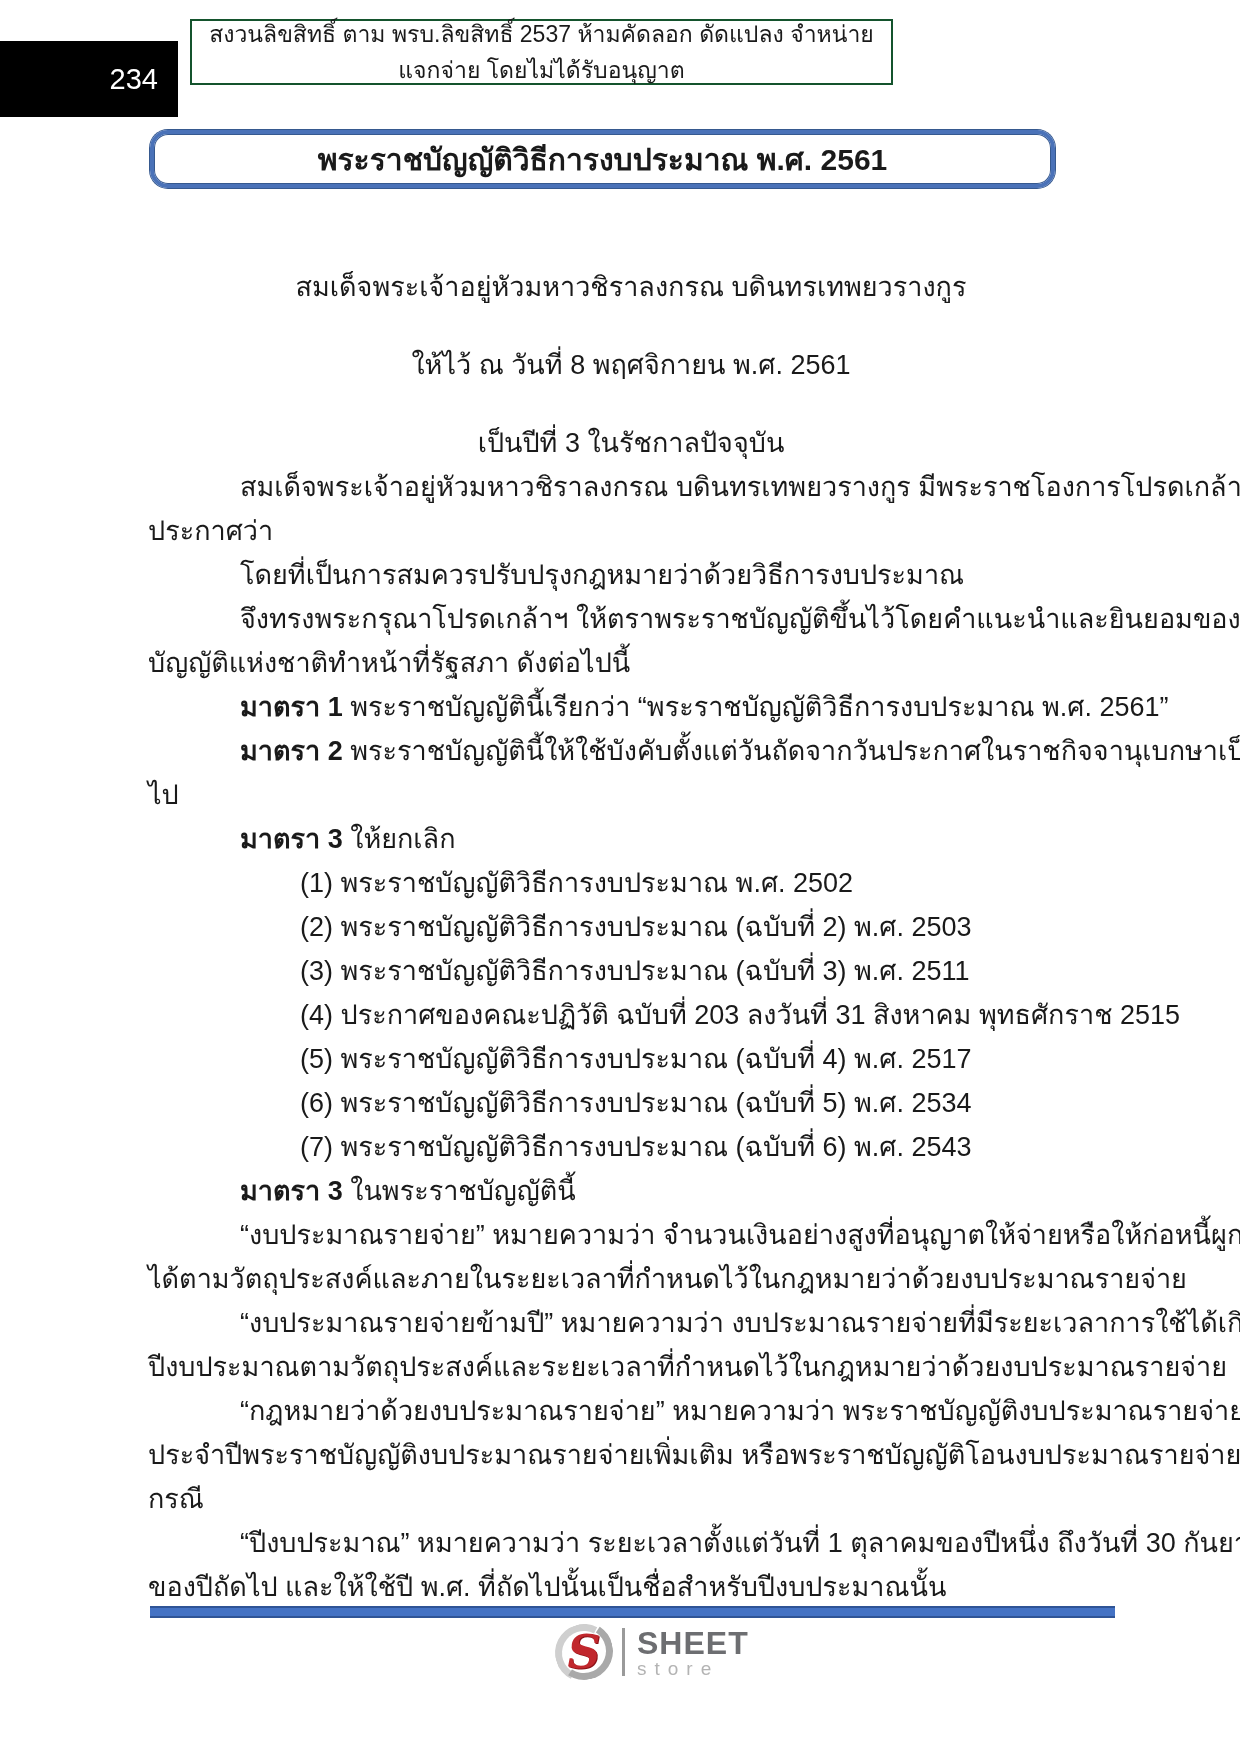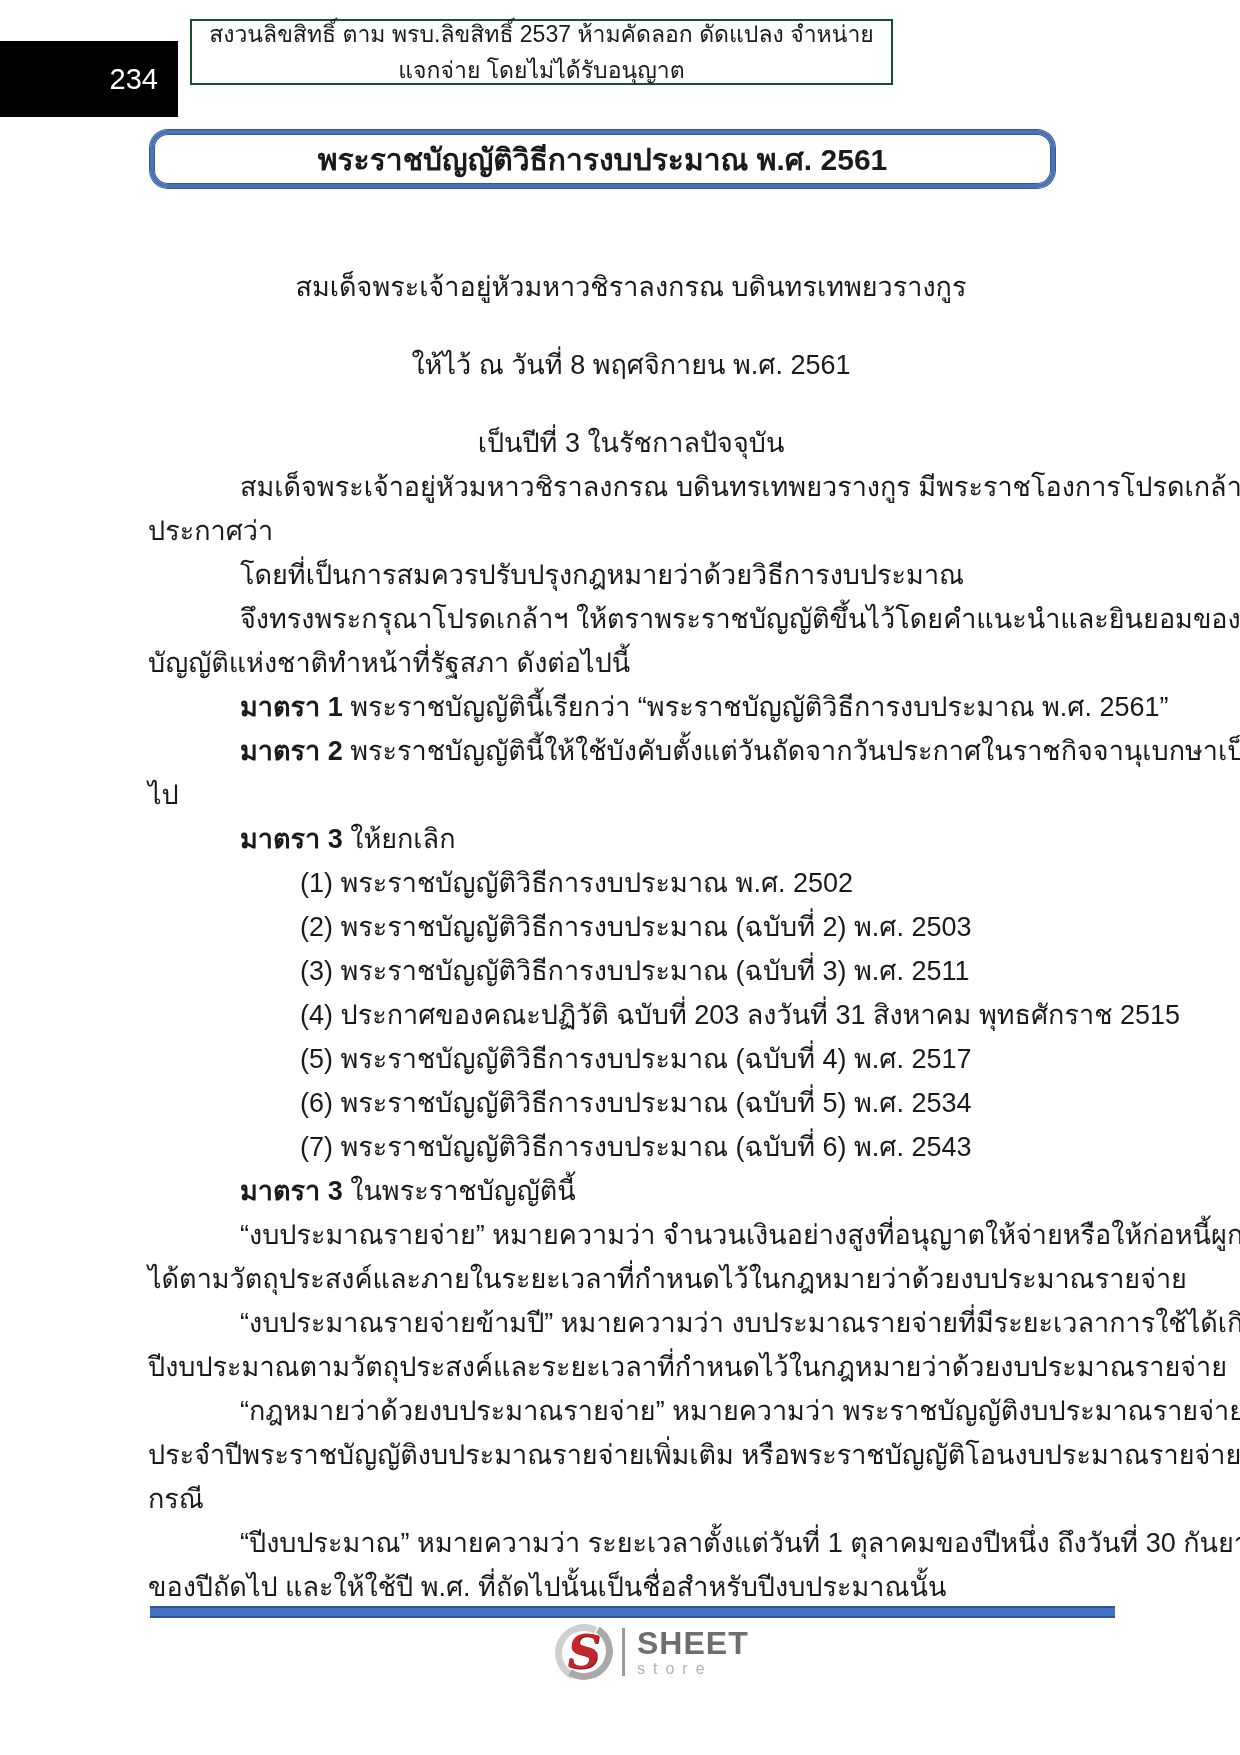--- a/index.html
+++ b/index.html
@@ -77,21 +77,21 @@
     font-family:"DejaVu Serif", serif; font-style:italic; font-weight:bold;
     font-size:46px; color:#c1272d; text-shadow:1px 1px 0 #8c1218;
   }
   .logo-divider{width:3px; height:48px; background:#9a9a9a;}
   .logo-text{display:flex; flex-direction:column; justify-content:center;}
   .logo-title{
     font-size:32px; font-weight:bold; color:#6d6e71;
     letter-spacing:1px; line-height:30px;
   }
   .logo-subtitle{
-    font-size:16px; color:#b3b3b3; letter-spacing:8px;
+    font-size:19px; color:#b3b3b3; letter-spacing:8px;
     line-height:16px; margin-top:3px;
   }
 </style>
 </head>
 <body>
 
 <div class="page">
 
   <div class="page-number-box">
     <span>234</span>

